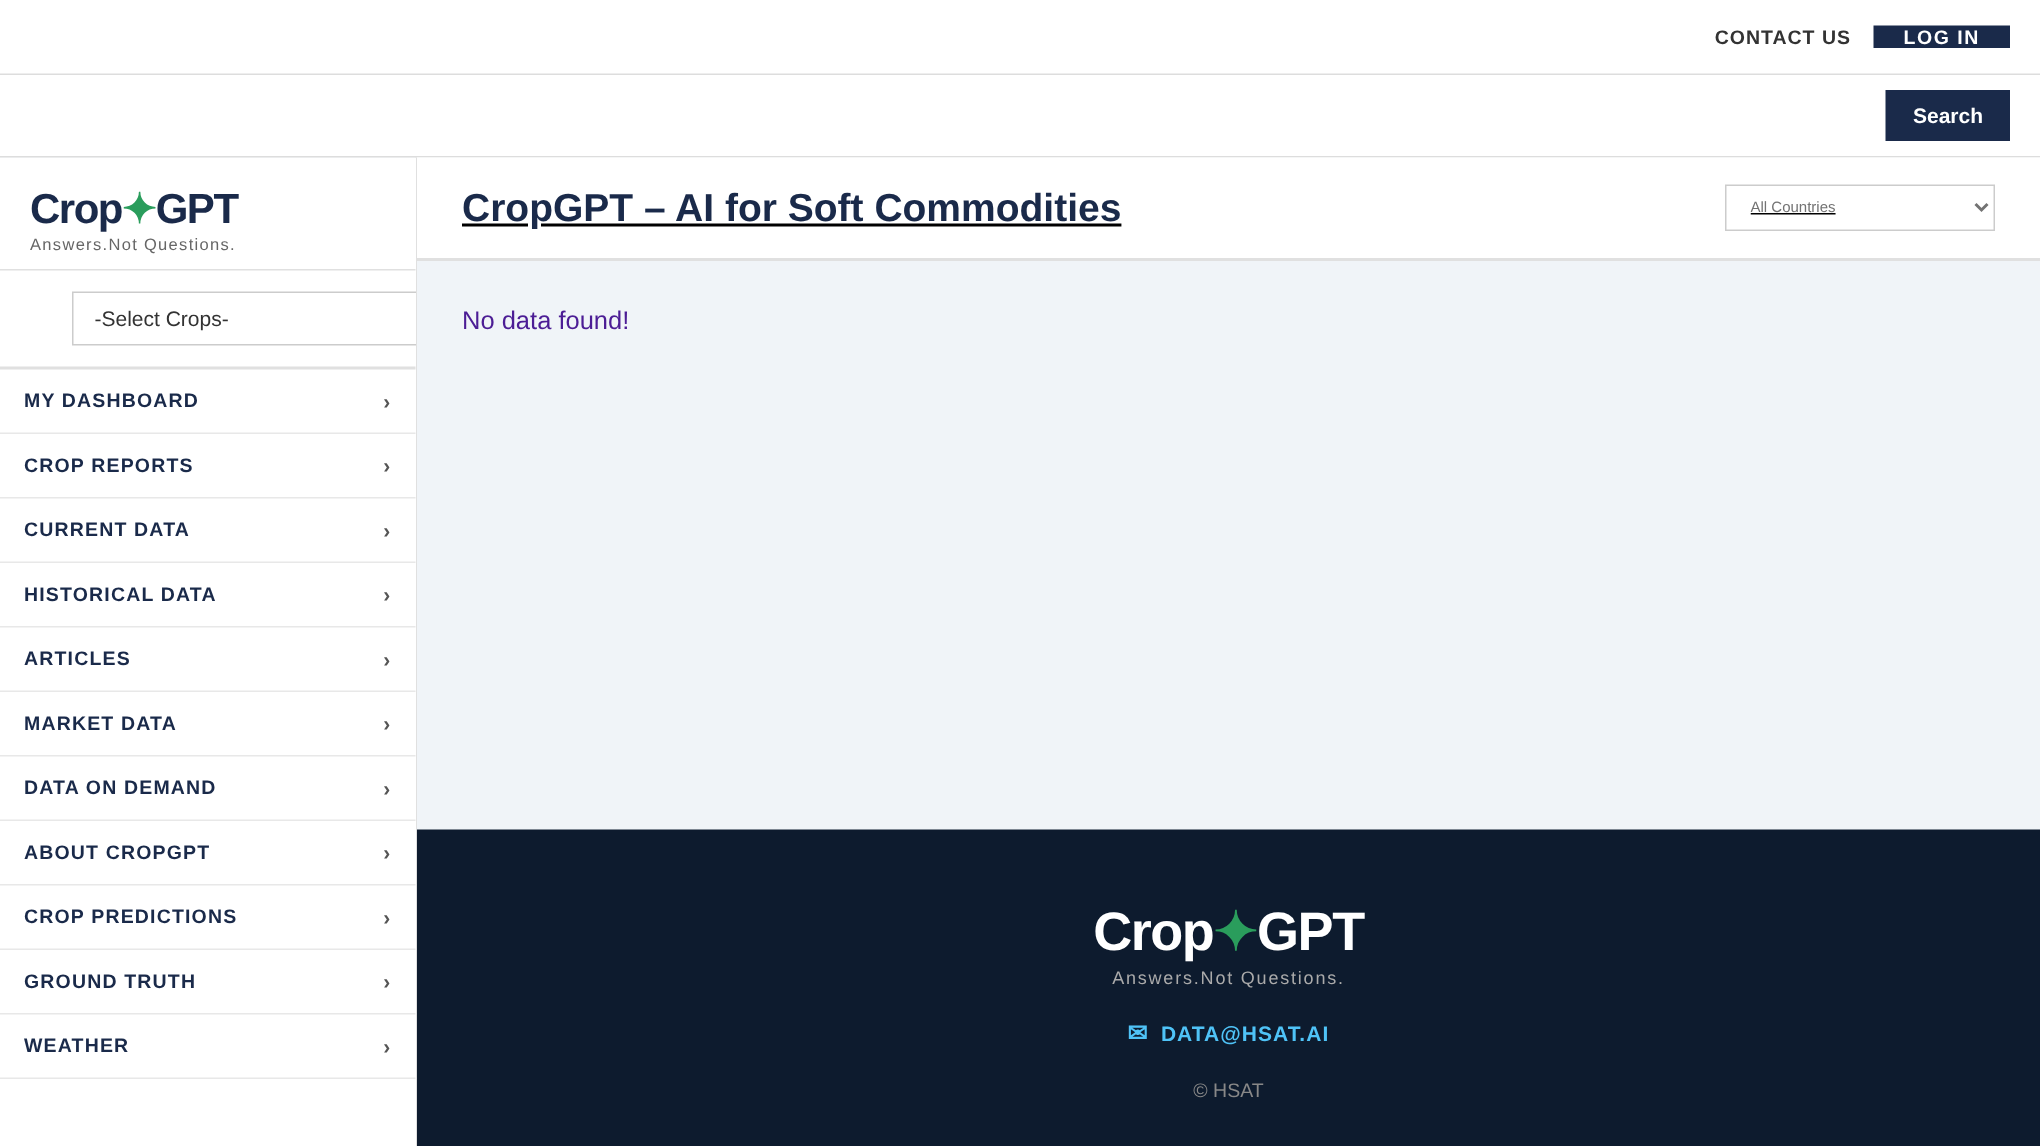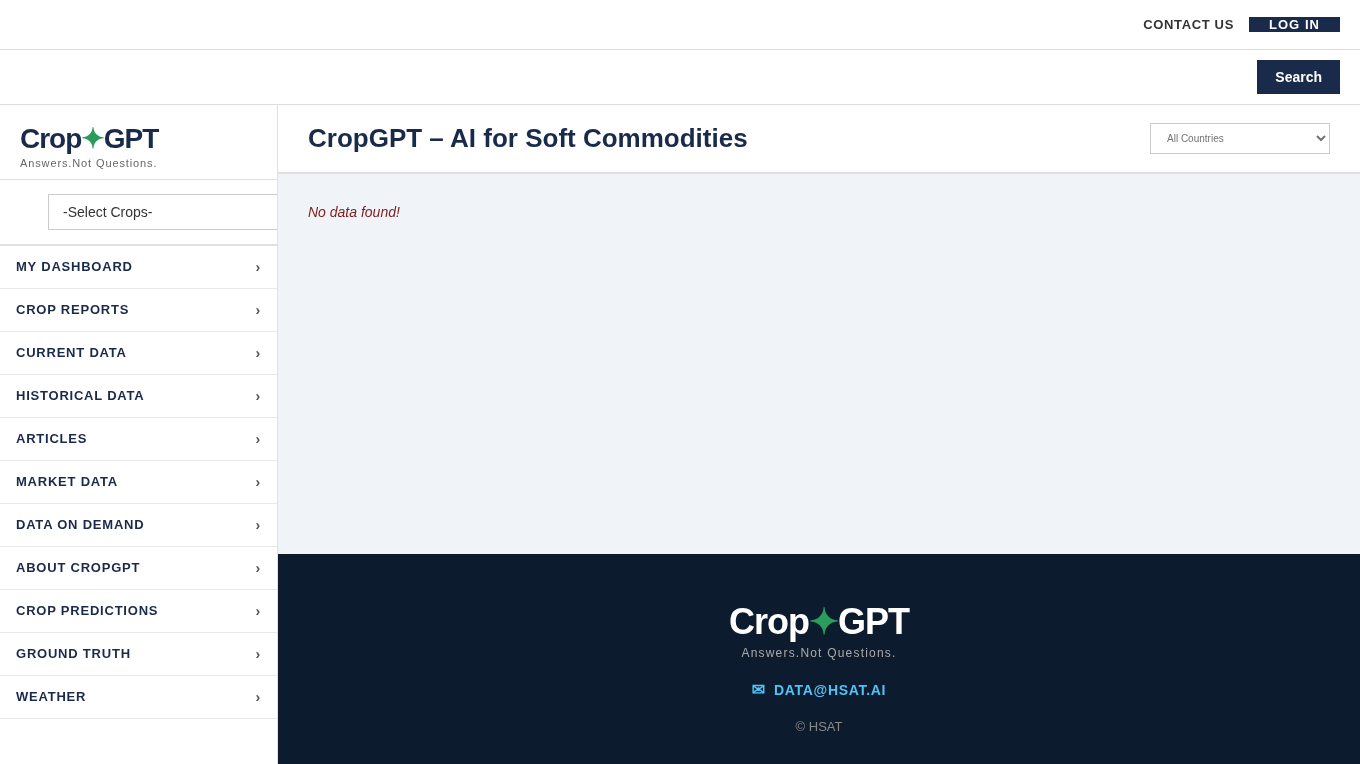--- a/index.html
+++ b/index.html
@@ -145,20 +145,21 @@
     }
 
     
     #page-header {
       background: #fff;
       padding: 18px 30px;
       border-bottom: 2px solid #e0e0e0;
       display: flex;
       align-items: flex-end;
       justify-content: space-between;
+      text-decoration: underline;
     }
     #page-title {
       font-size: 26px;
       font-weight: 700;
       color: #1a2a4a;
     }
 
     #country-select {
       padding: 8px 12px;
       border: 1px solid #ccc;
@@ -169,23 +170,22 @@
       min-width: 180px;
       appearance: auto;
     }
 
     
     #content-area {
       padding: 30px;
       flex: 1;
     }
     #no-data {
-      font-size: 14px;
-      color: #7f1d1d;
-      font-style: italic;
+      font-size: 17px;
+      color: #4c1d95;
     }
 
     
     #footer {
       background: #0d1b2e;
       color: #fff;
       padding: 50px 20px 30px;
       text-align: center;
     }
     #footer-logo {

